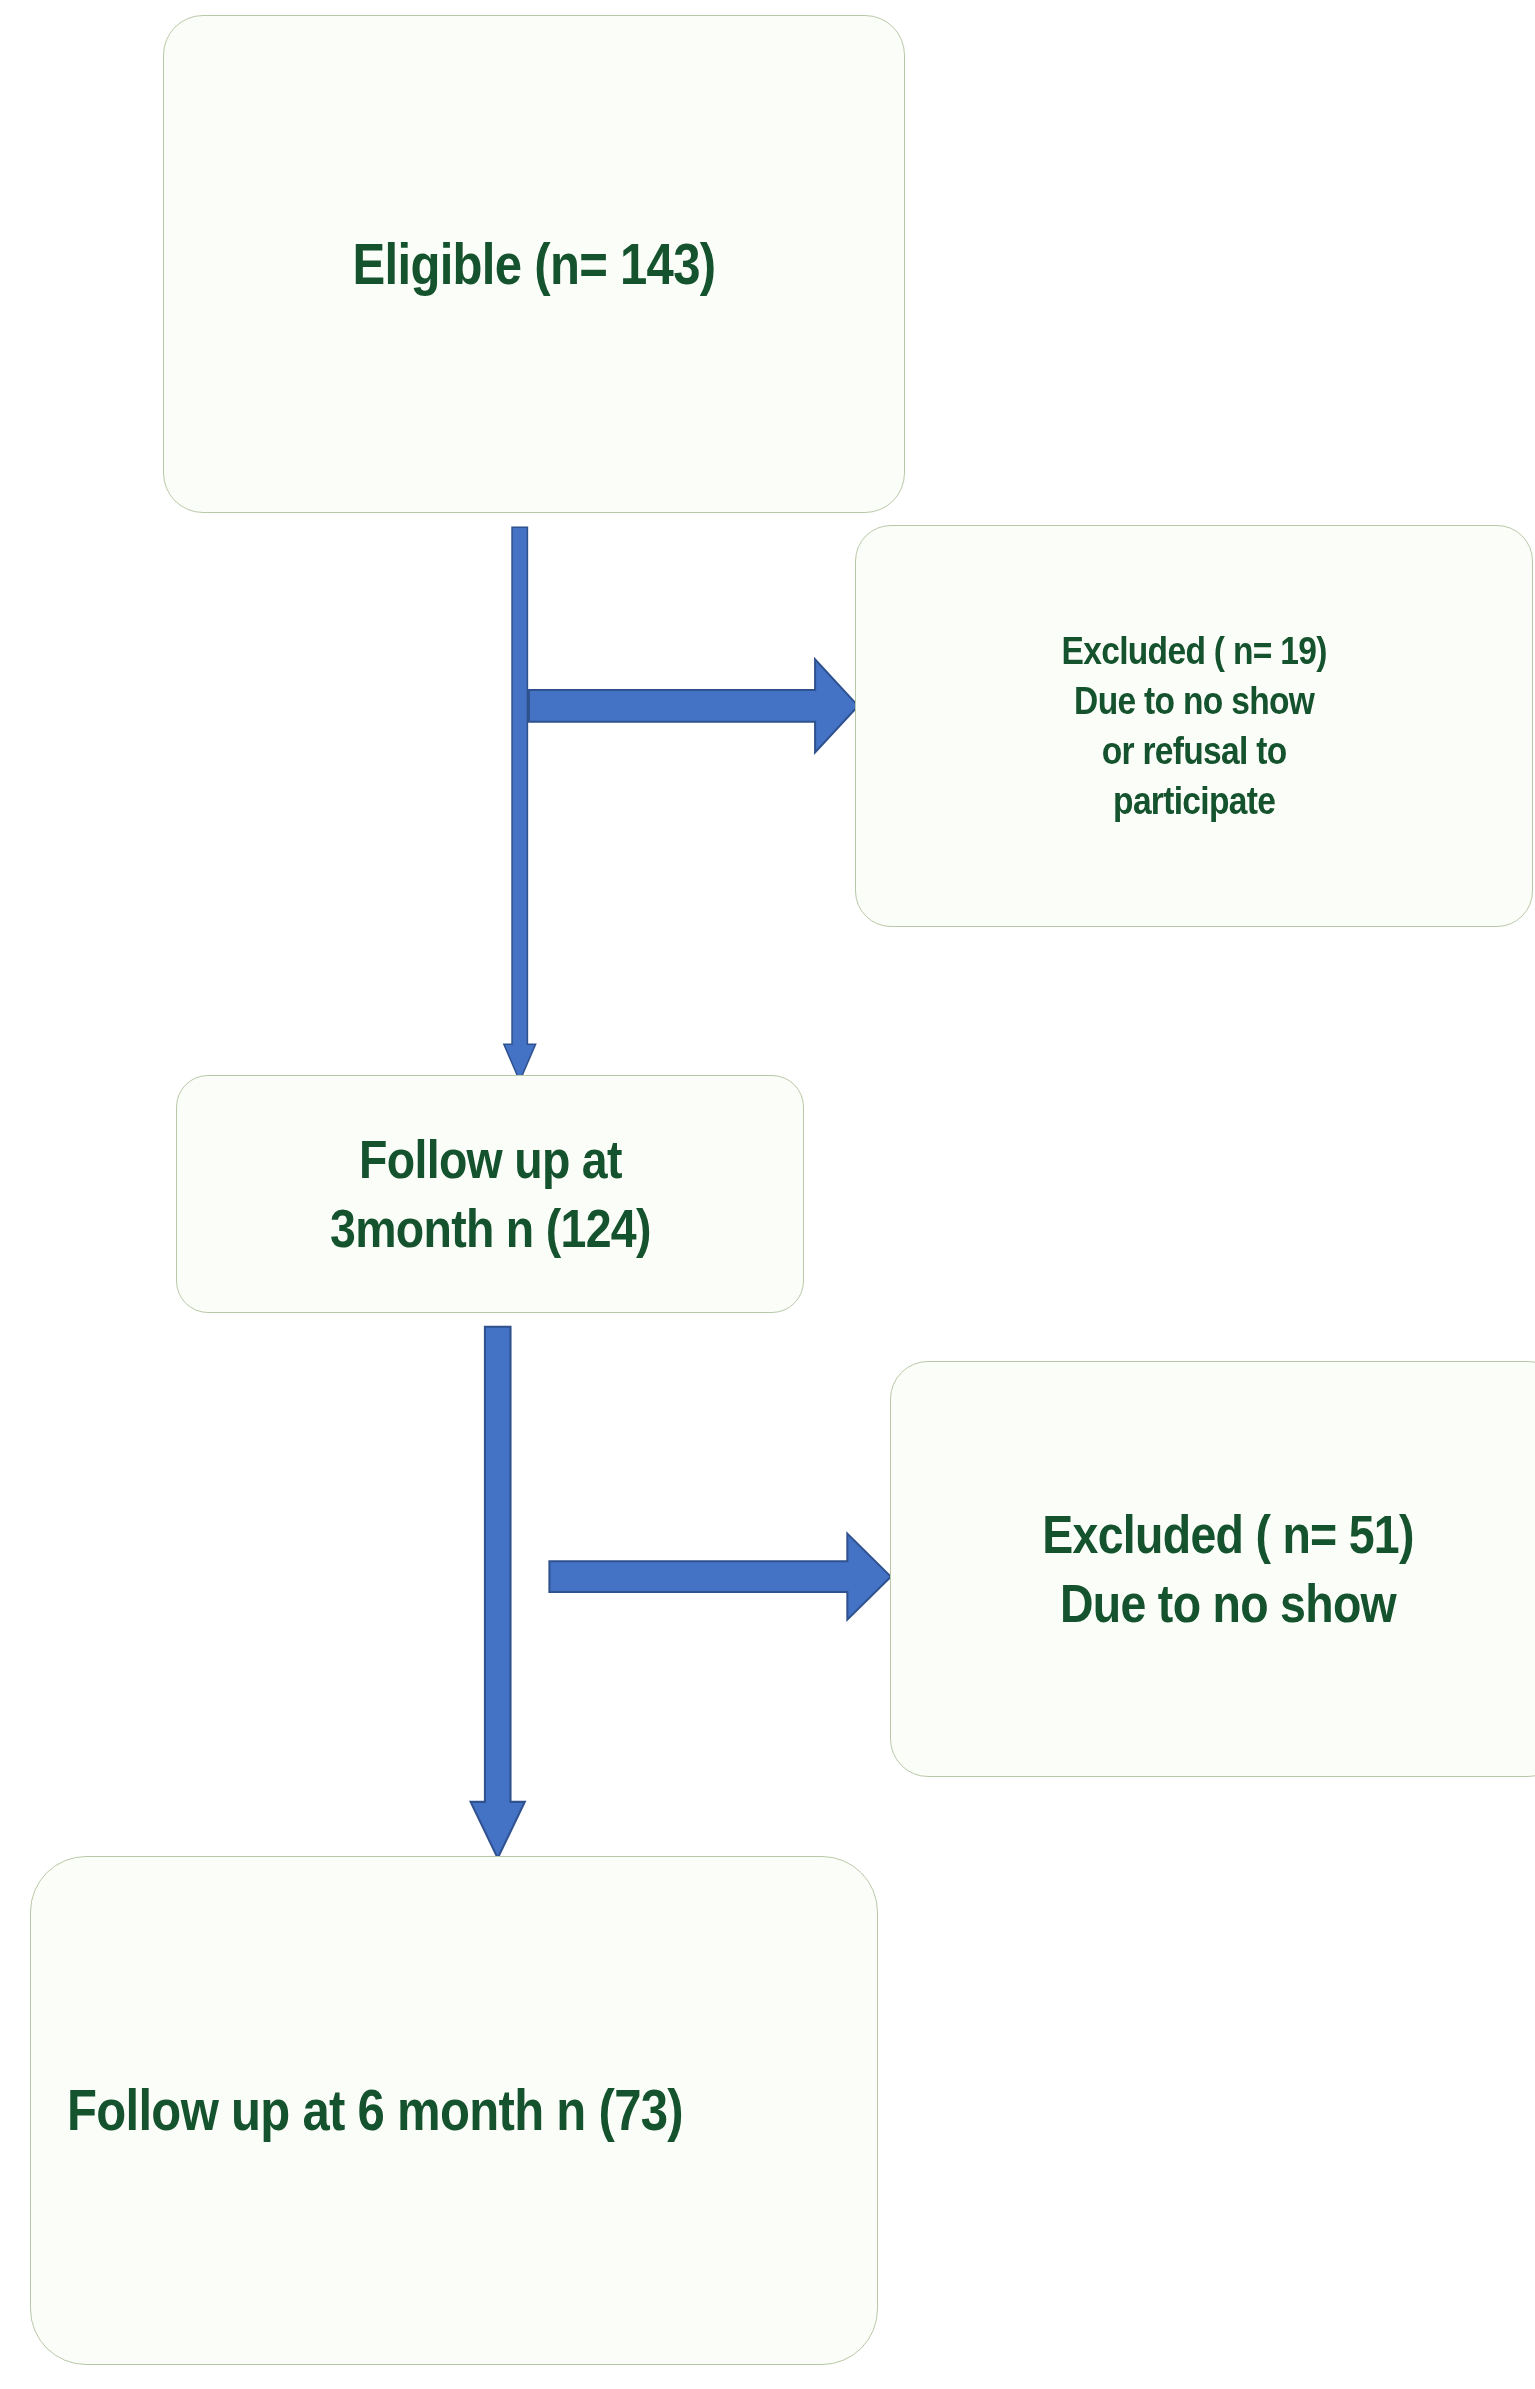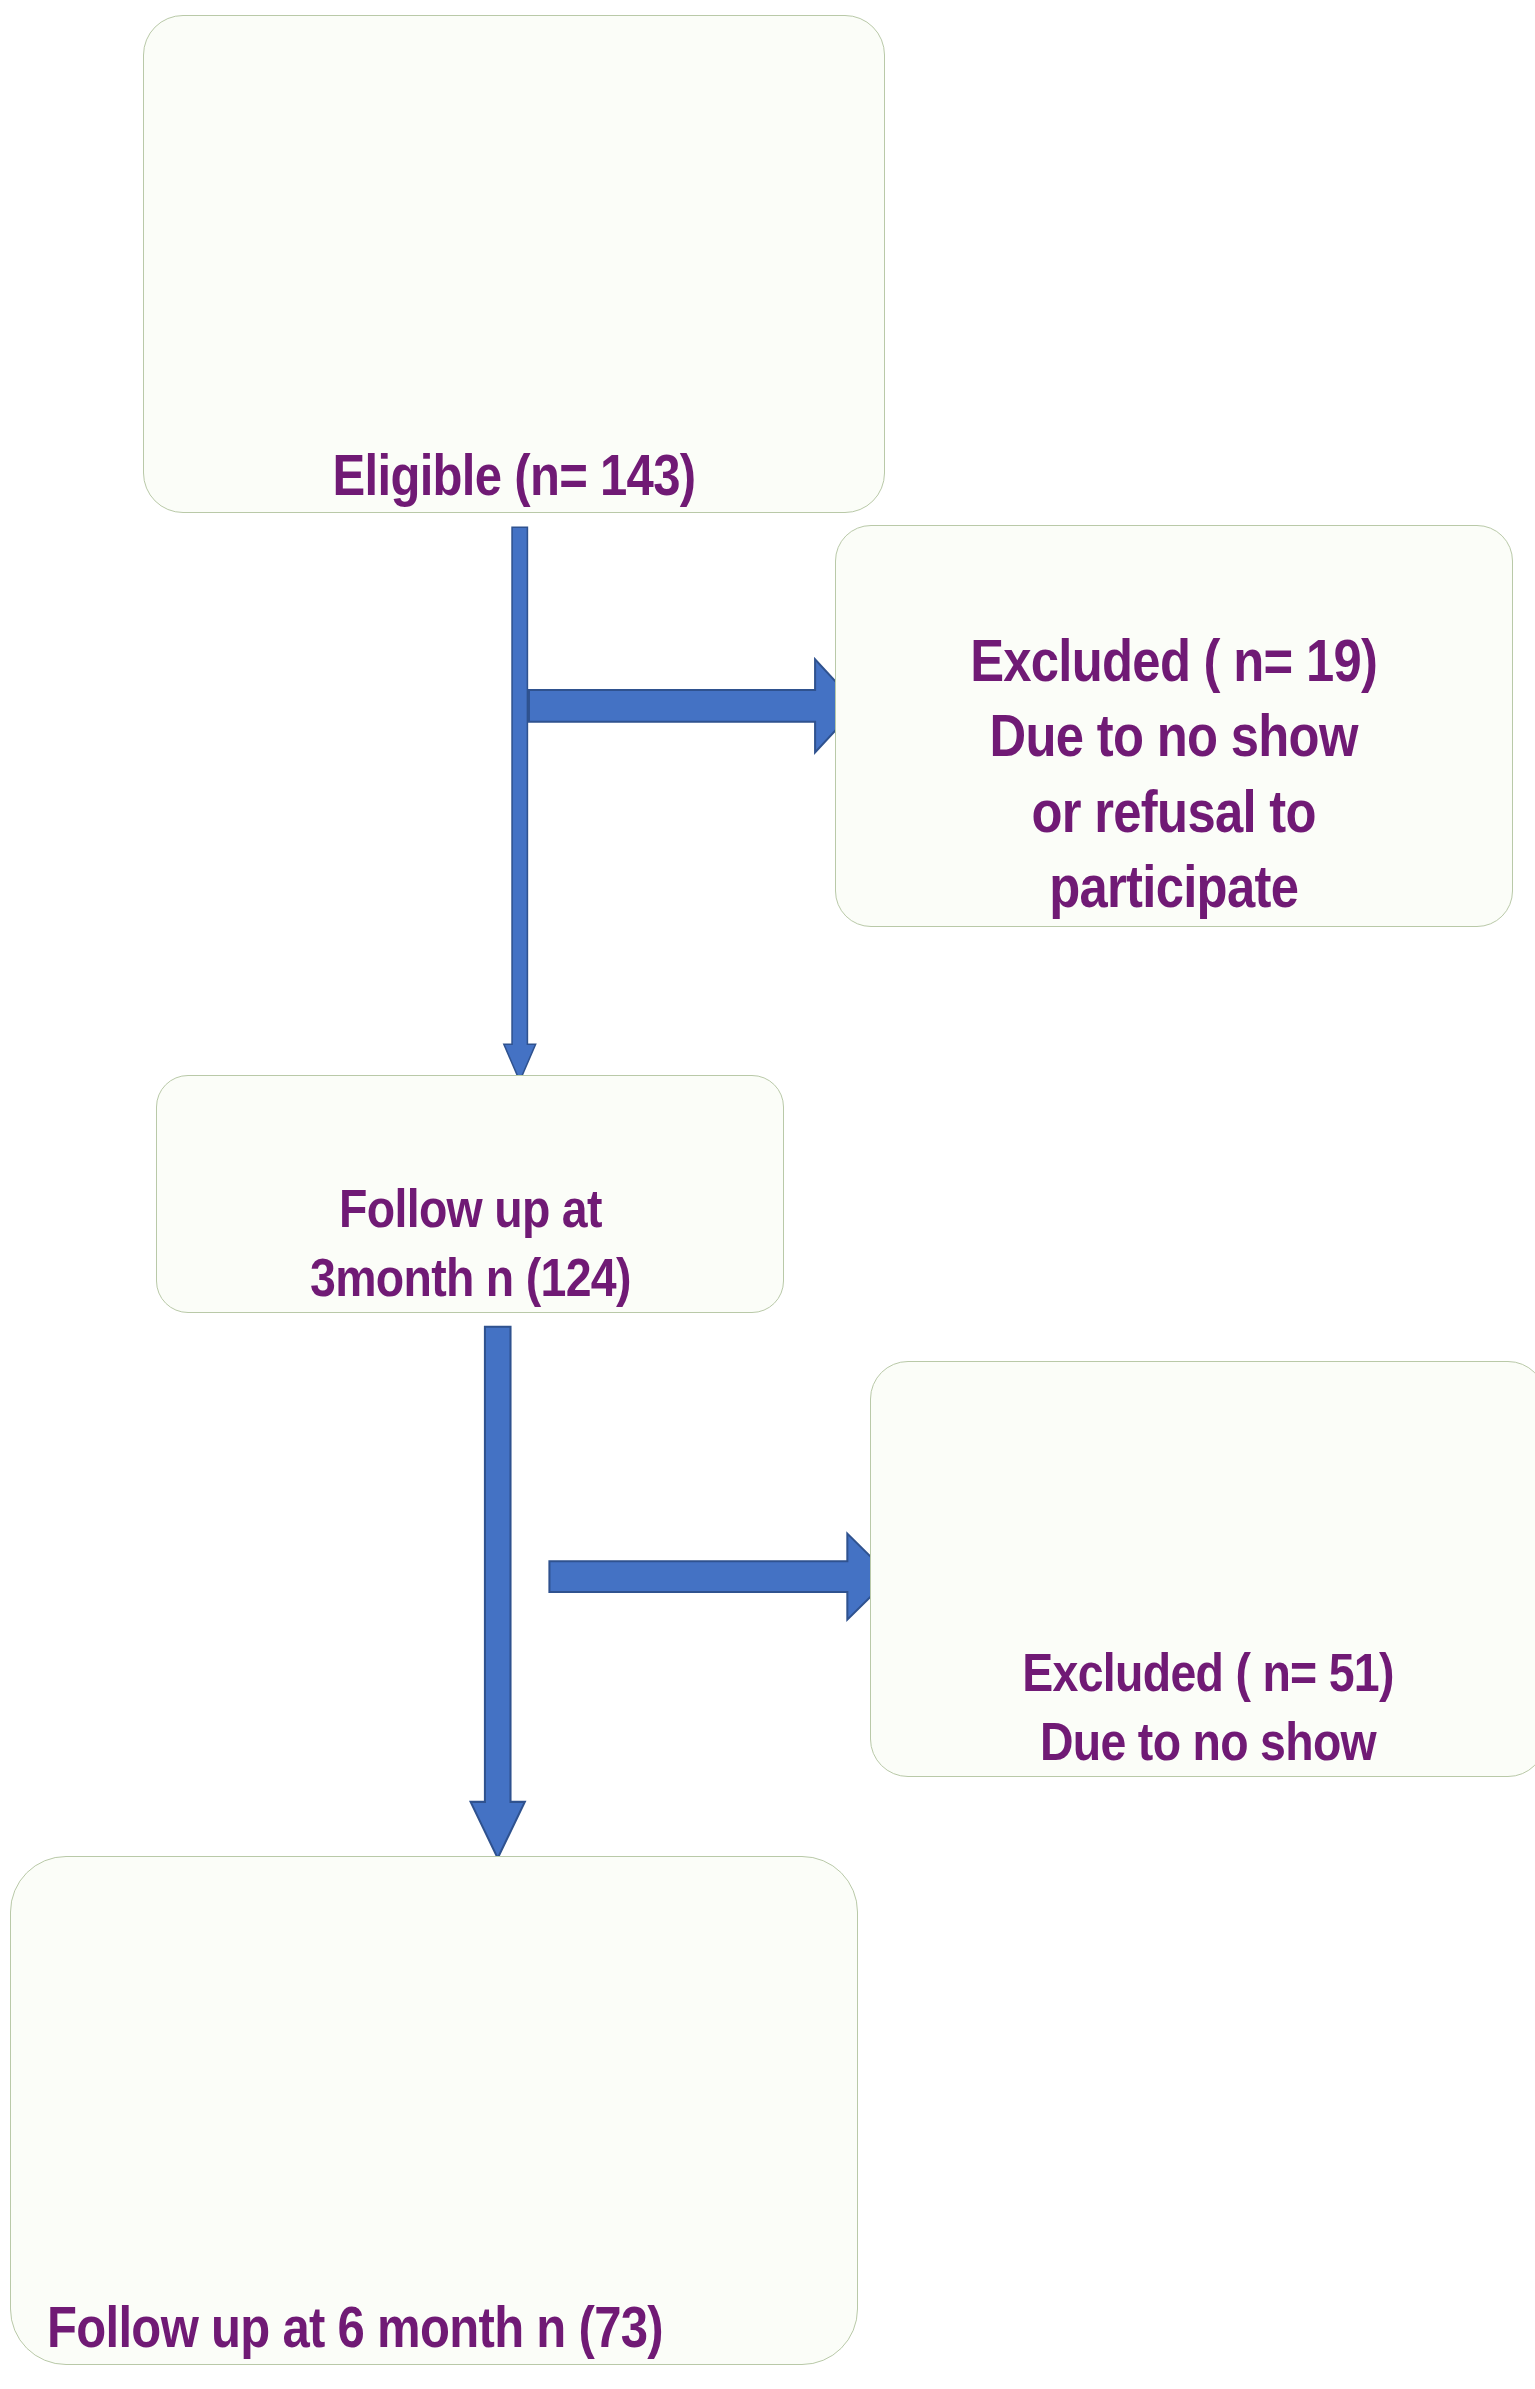--- a/index.html
+++ b/index.html
@@ -17,37 +17,38 @@
   }
 
   
   .node {
     position: absolute;
     box-sizing: border-box;
     background: #fbfdf8;
     border: 1.5px solid #b9c9a8;
     border-radius: 40px;
     display: flex;
-    align-items: flex-end;
+    align-items: center;
     justify-content: center;
     text-align: center;
-    color: #701a75;
+    color: #14532d;
     font-weight: 700;
     letter-spacing: -0.8px;
     line-height: 1.28;
+    margin-left: 20px;
   }
   .node .txt {
     display: block;
     white-space: pre-line;
     transform: scaleX(0.86);
     transform-origin: center center;
   }
 
   #node-eligible     { left: 143px;  top: 15.4px;   width: 742px; height: 498px;  font-size: 57px; }
-  #node-excluded-1   { left: 835px; top: 525px; width: 678px; height: 402px;  font-size: 59px; border-radius: 36px; }
+  #node-excluded-1   { left: 835px; top: 525px; width: 678px; height: 402px;  font-size: 39px; border-radius: 36px; }
   #node-followup-3m  { left: 156px;  top: 1075px; width: 628px; height: 238px;  font-size: 54px; border-radius: 32px; }
   #node-excluded-2   { left: 870px; top: 1361px; width: 676px; height: 416px;  font-size: 54px; border-radius: 38px; }
   #node-followup-6m  { left: 10.2px;   top: 1856px; width: 848px; height: 509px;  font-size: 57px; border-radius: 56px; justify-content: flex-start; }
   #node-followup-6m .txt { margin-left: 36px; transform-origin: left center; }
 
   
   #connectors {
     position: absolute;
     left: 0;
     top: 0;

